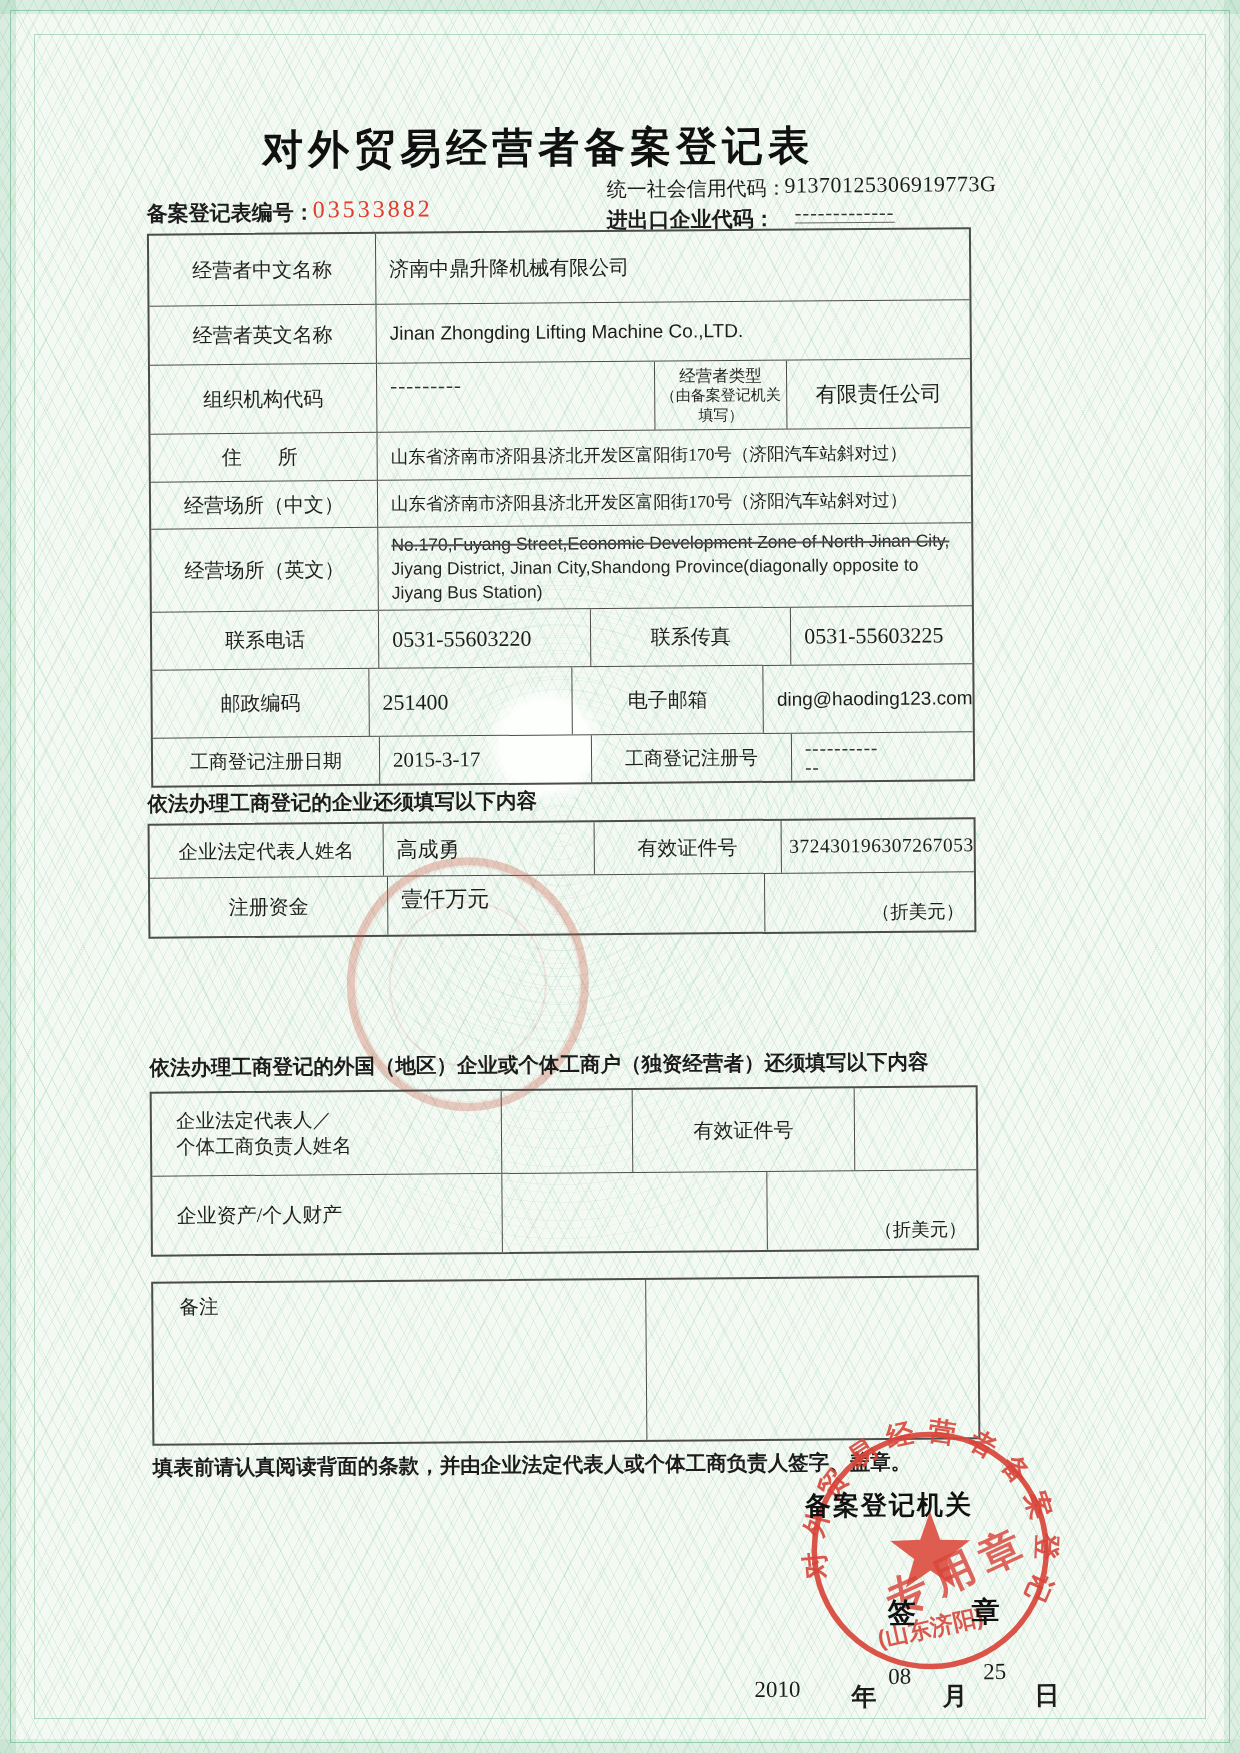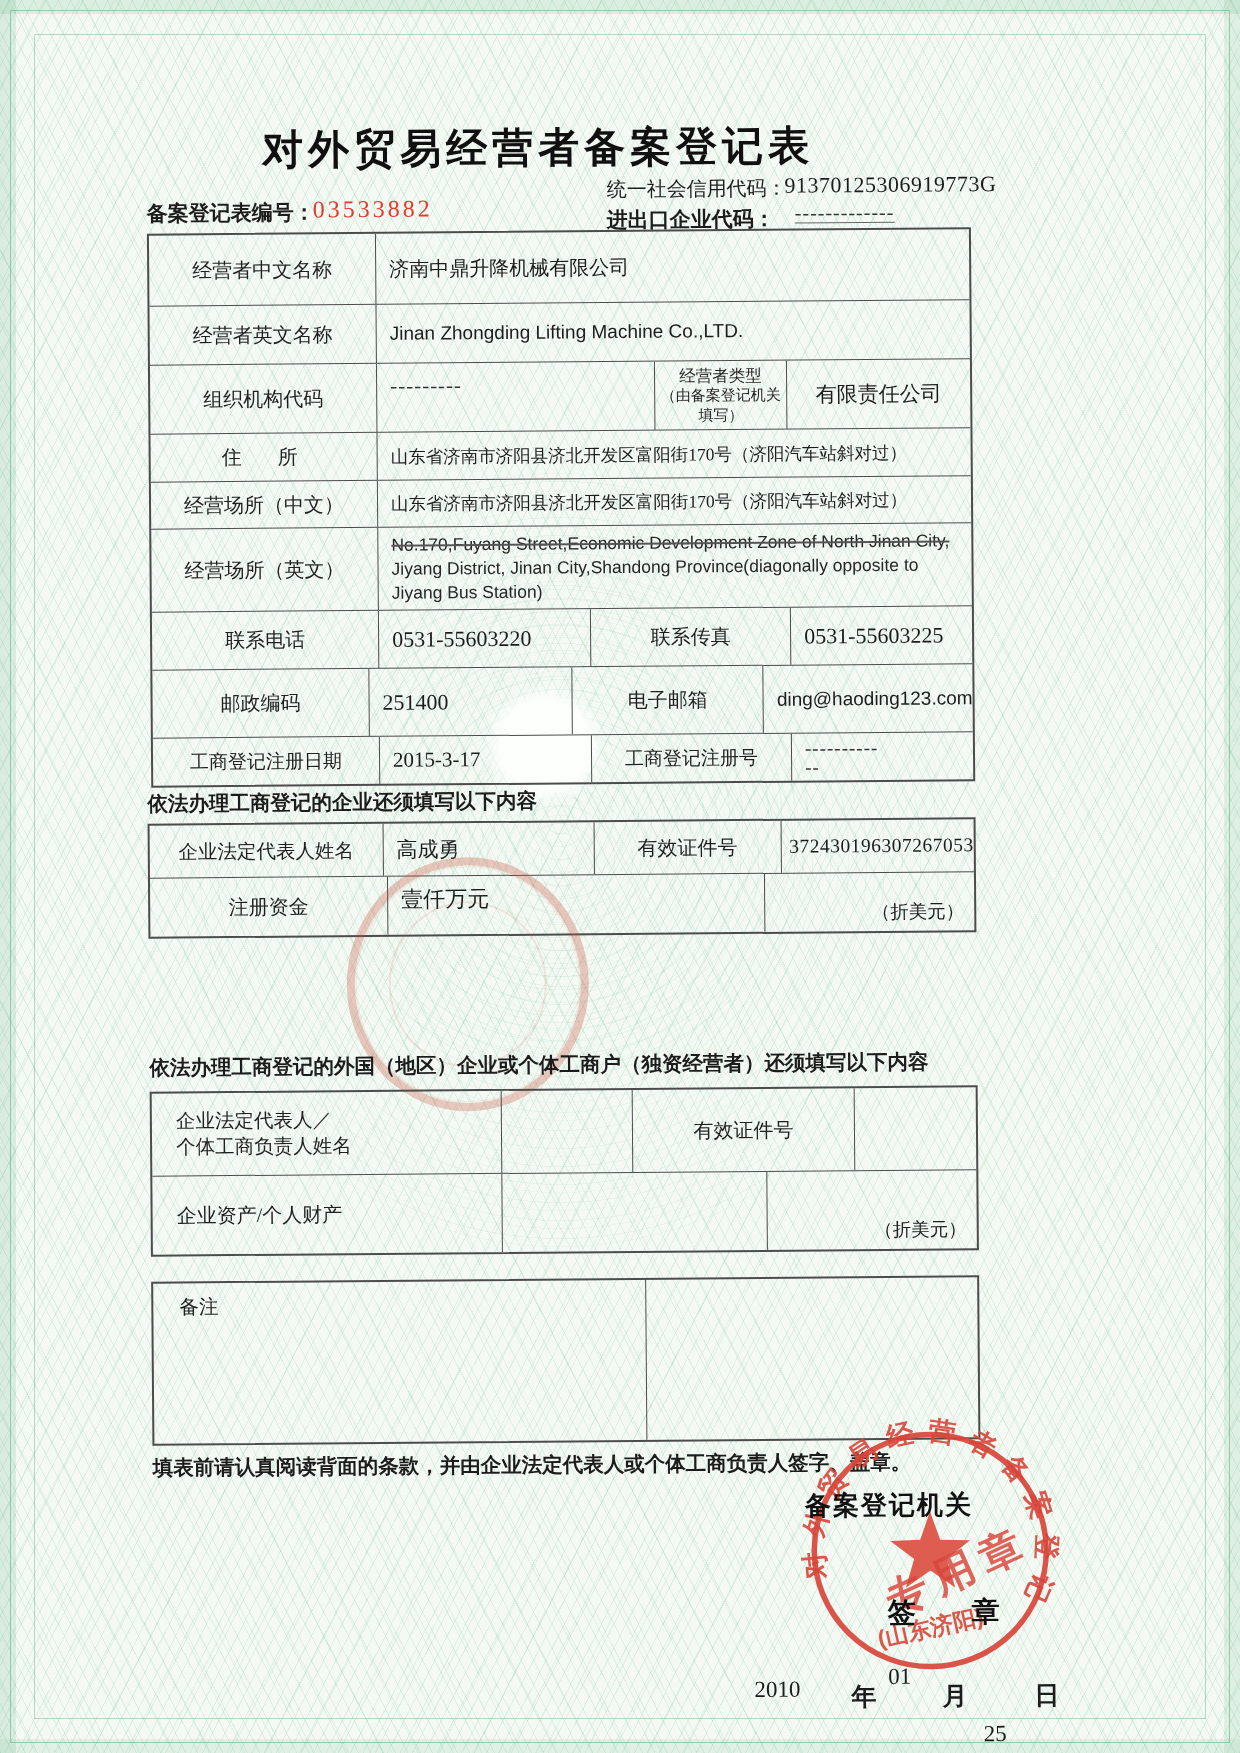--- a/index.html
+++ b/index.html
@@ -190,19 +190,19 @@
       <polygon points="145,106 155,134.2 184.9,135 161.2,153.3 169.7,182 145,165 120.3,182 128.8,153.3 105.1,135 135,134.2" fill="#dd4b3e" opacity=".9"></polygon>
       <text x="98" y="190" font-size="42" font-weight="bold" fill="#d8453a" letter-spacing="9" opacity=".82" transform="rotate(-24 150 175)" font-family="Liberation Sans, sans-serif">专用章</text>
       <text x="145" y="230" text-anchor="middle" font-size="23" font-weight="bold" fill="#d8453a" opacity=".9" transform="rotate(-12 145 224)" font-family="Liberation Sans, sans-serif">(山东济阳)</text>
     </svg>
 
     <div class="t stamp-black1" style="left:800px;top:1490px;">备案登记机关</div>
     <div class="t stamp-black2" style="left:882px;top:1596px;">签　章</div>
 
     <div class="t serif date-num" style="left:748px;top:1678px;">2010</div>
     <div class="t date-unit" style="left:845px;top:1682px;">年</div>
-    <div class="t serif date-num" style="left:882px;top:1666px;">01</div>
+    <div class="t serif date-num" style="left:882px;top:1666px;">08</div>
     <div class="t date-unit" style="left:936px;top:1682px;">月</div>
-    <div class="t serif date-num" style="left:977px;top:1724px;">25</div>
+    <div class="t serif date-num" style="left:977px;top:1662px;">25</div>
     <div class="t date-unit" style="left:1028px;top:1682px;">日</div>
 
   </div>
 </div>
 
 </body></html>

